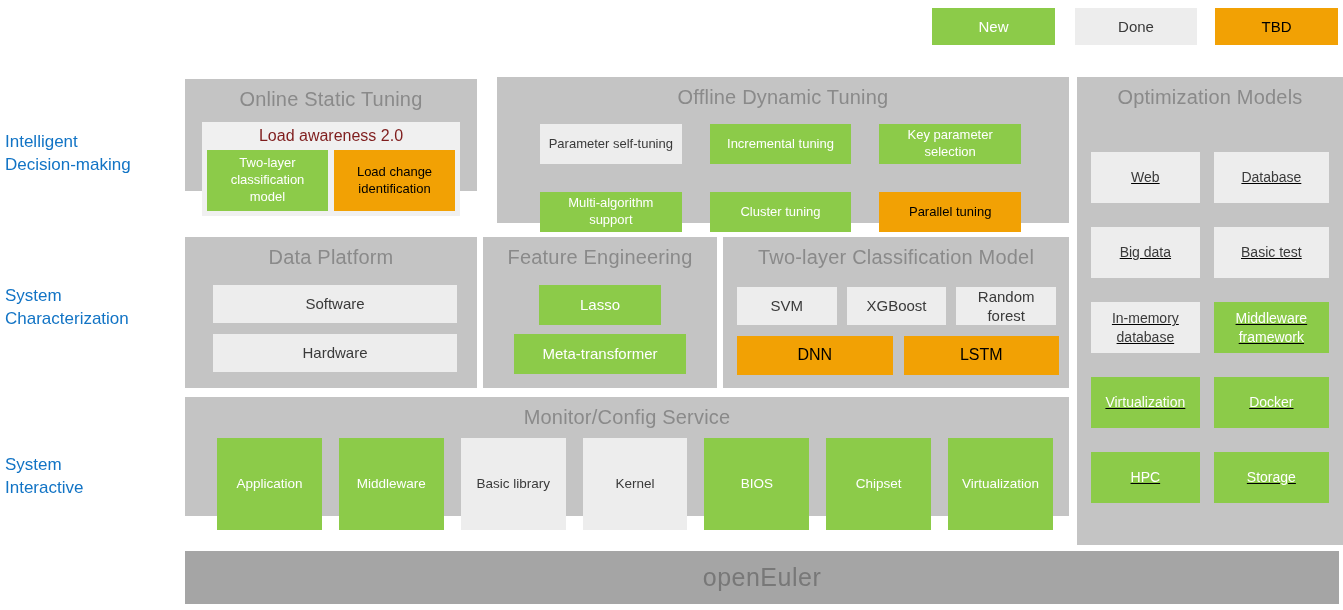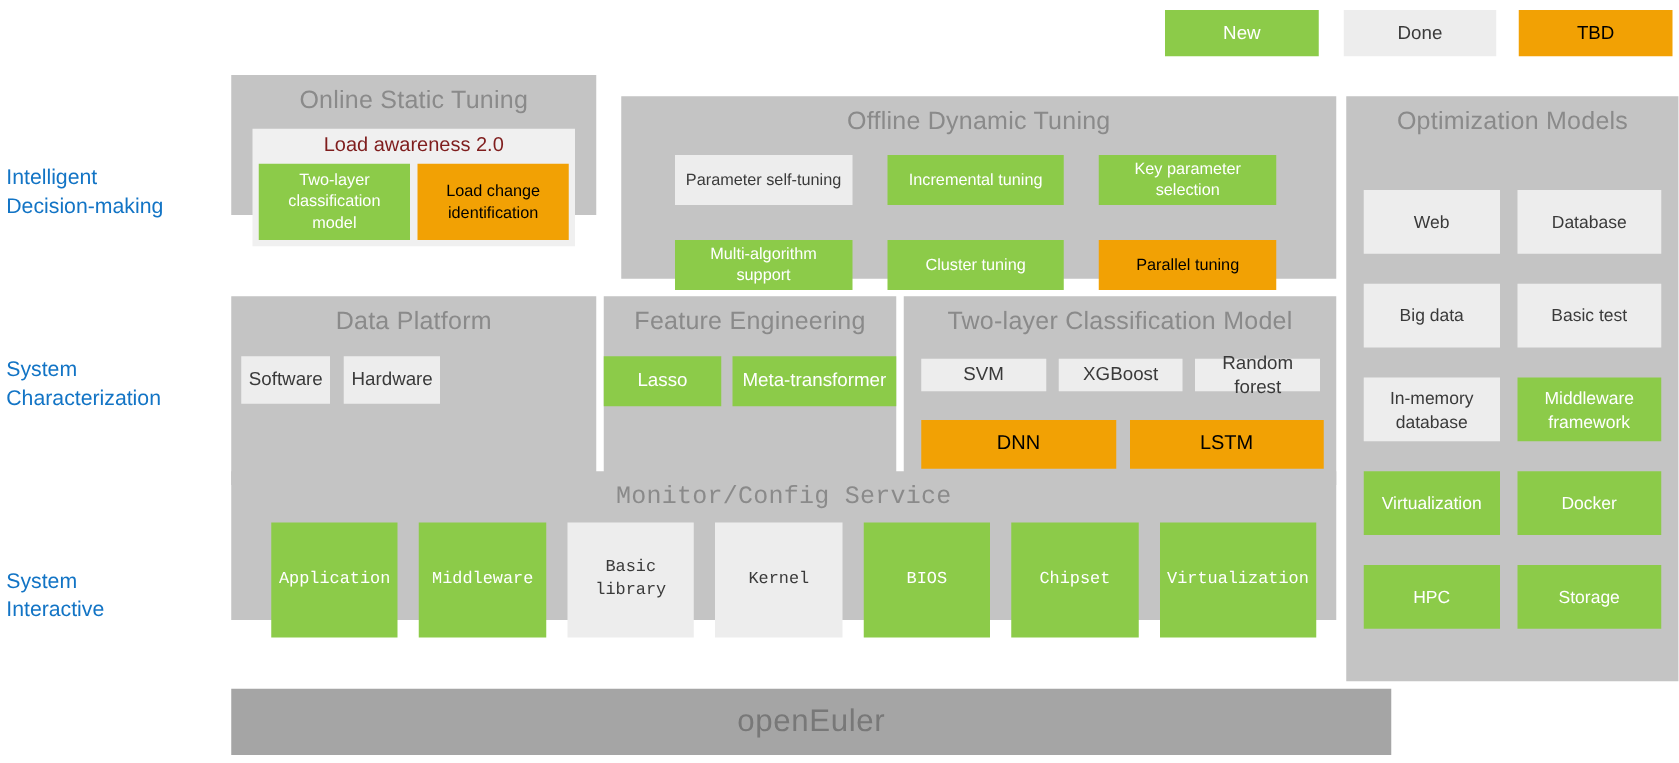--- a/index.html
+++ b/index.html
@@ -29,27 +29,27 @@
   #sl-1{top:130px;}
   #sl-2{top:284px;}
   #sl-3{top:453px;}
 
   
   .panel{position:absolute;background:#c4c4c4;box-sizing:border-box;}
   .panel-title{
     padding-top:9px;text-align:center;color:#8a8a8a;font-size:20px;
     letter-spacing:.2px;
   }
-  #p-online{left:185px;top:60px;width:292px;height:112px;}
+  #p-online{left:185px;top:79px;width:292px;height:112px;}
   #p-offline{left:497px;top:77px;width:572px;height:146px;}
   #p-optmodels{left:1077px;top:77px;width:266px;height:468px;}
   #p-dataplatform{left:185px;top:237px;width:292px;height:151px;}
   #p-feature{left:483px;top:237px;width:234px;height:151px;}
   #p-twolayer{left:723px;top:237px;width:346px;height:151px;}
-  #p-monitor{left:185px;top:377px;width:884px;height:119px;font-family:Liberation Mono, monospace;}
+  #p-monitor{left:185px;top:397px;width:884px;height:119px;}
 
   
   .box{
     display:flex;align-items:center;justify-content:center;text-align:center;
     font-size:13px;line-height:1.3;padding:2px 6px;box-sizing:border-box;
   }
 
   
   .load-box{
     position:absolute;left:17px;top:43px;width:258px;height:94px;background:#f0f0f0;
@@ -66,51 +66,52 @@
     grid-template-columns:1fr 1fr 1fr;column-gap:45px;row-gap:12px;
     grid-auto-rows:40px;
     gap:28px;
   }
 
   
   .opt-grid{
     position:absolute;left:14px;right:14px;top:75px;display:grid;
     grid-template-columns:1fr 1.06fr;column-gap:14px;row-gap:24px;
     grid-auto-rows:51px;
+    text-decoration:underline;
   }
   .opt-grid .box{font-size:14px;}
 
   
   .dp-col{
-    position:absolute;left:8px;right:20px;top:48px;display:flex;
-    flex-direction:row;gap:11px;
+    position:absolute;left:28px;right:20px;top:48px;display:flex;
+    flex-direction:column;gap:11px;
   }
   .dp-col .box{height:38px;font-size:15px;}
 
   
   .fe-col{
-    position:absolute;left:0;right:0;top:48px;display:flex;flex-direction:row;
+    position:absolute;left:0;right:0;top:48px;display:flex;flex-direction:column;
     gap:9px;align-items:center;
   }
   .fe-col .b-lasso{width:122px;height:40px;font-size:15px;}
   .fe-col .b-meta{width:172px;height:40px;font-size:15px;}
 
   
-  .tl-r1{position:absolute;left:14px;right:13px;top:50px;height:26px;display:flex;gap:10px;}
+  .tl-r1{position:absolute;left:14px;right:13px;top:50px;height:38px;display:flex;gap:10px;}
   .tl-r1 .box{flex:1;font-size:15px;}
   .tl-r2{position:absolute;left:14px;right:10px;top:99px;height:39px;display:flex;gap:11px;}
   .tl-r2 .box{flex:1;font-size:16px;}
 
   
   .mc-row{position:absolute;left:32px;right:16px;top:41px;height:92px;display:flex;gap:17px;}
   .mc-row .box{flex:1;font-size:13.5px;}
 
   
   #base-bar{
-    position:absolute;left:185px;top:551px;width:928px;height:53px;background:#a5a5a5;
+    position:absolute;left:185px;top:551px;width:1154px;height:53px;background:#a5a5a5;
     display:flex;align-items:center;justify-content:center;color:#787878;
     font-size:25px;font-weight:400;letter-spacing:.5px;
   }
 </style>
 </head>
 <body>
 
 <div class="stage">
 
   <div class="legend-item" id="lg-new" data-status="new">New</div>

